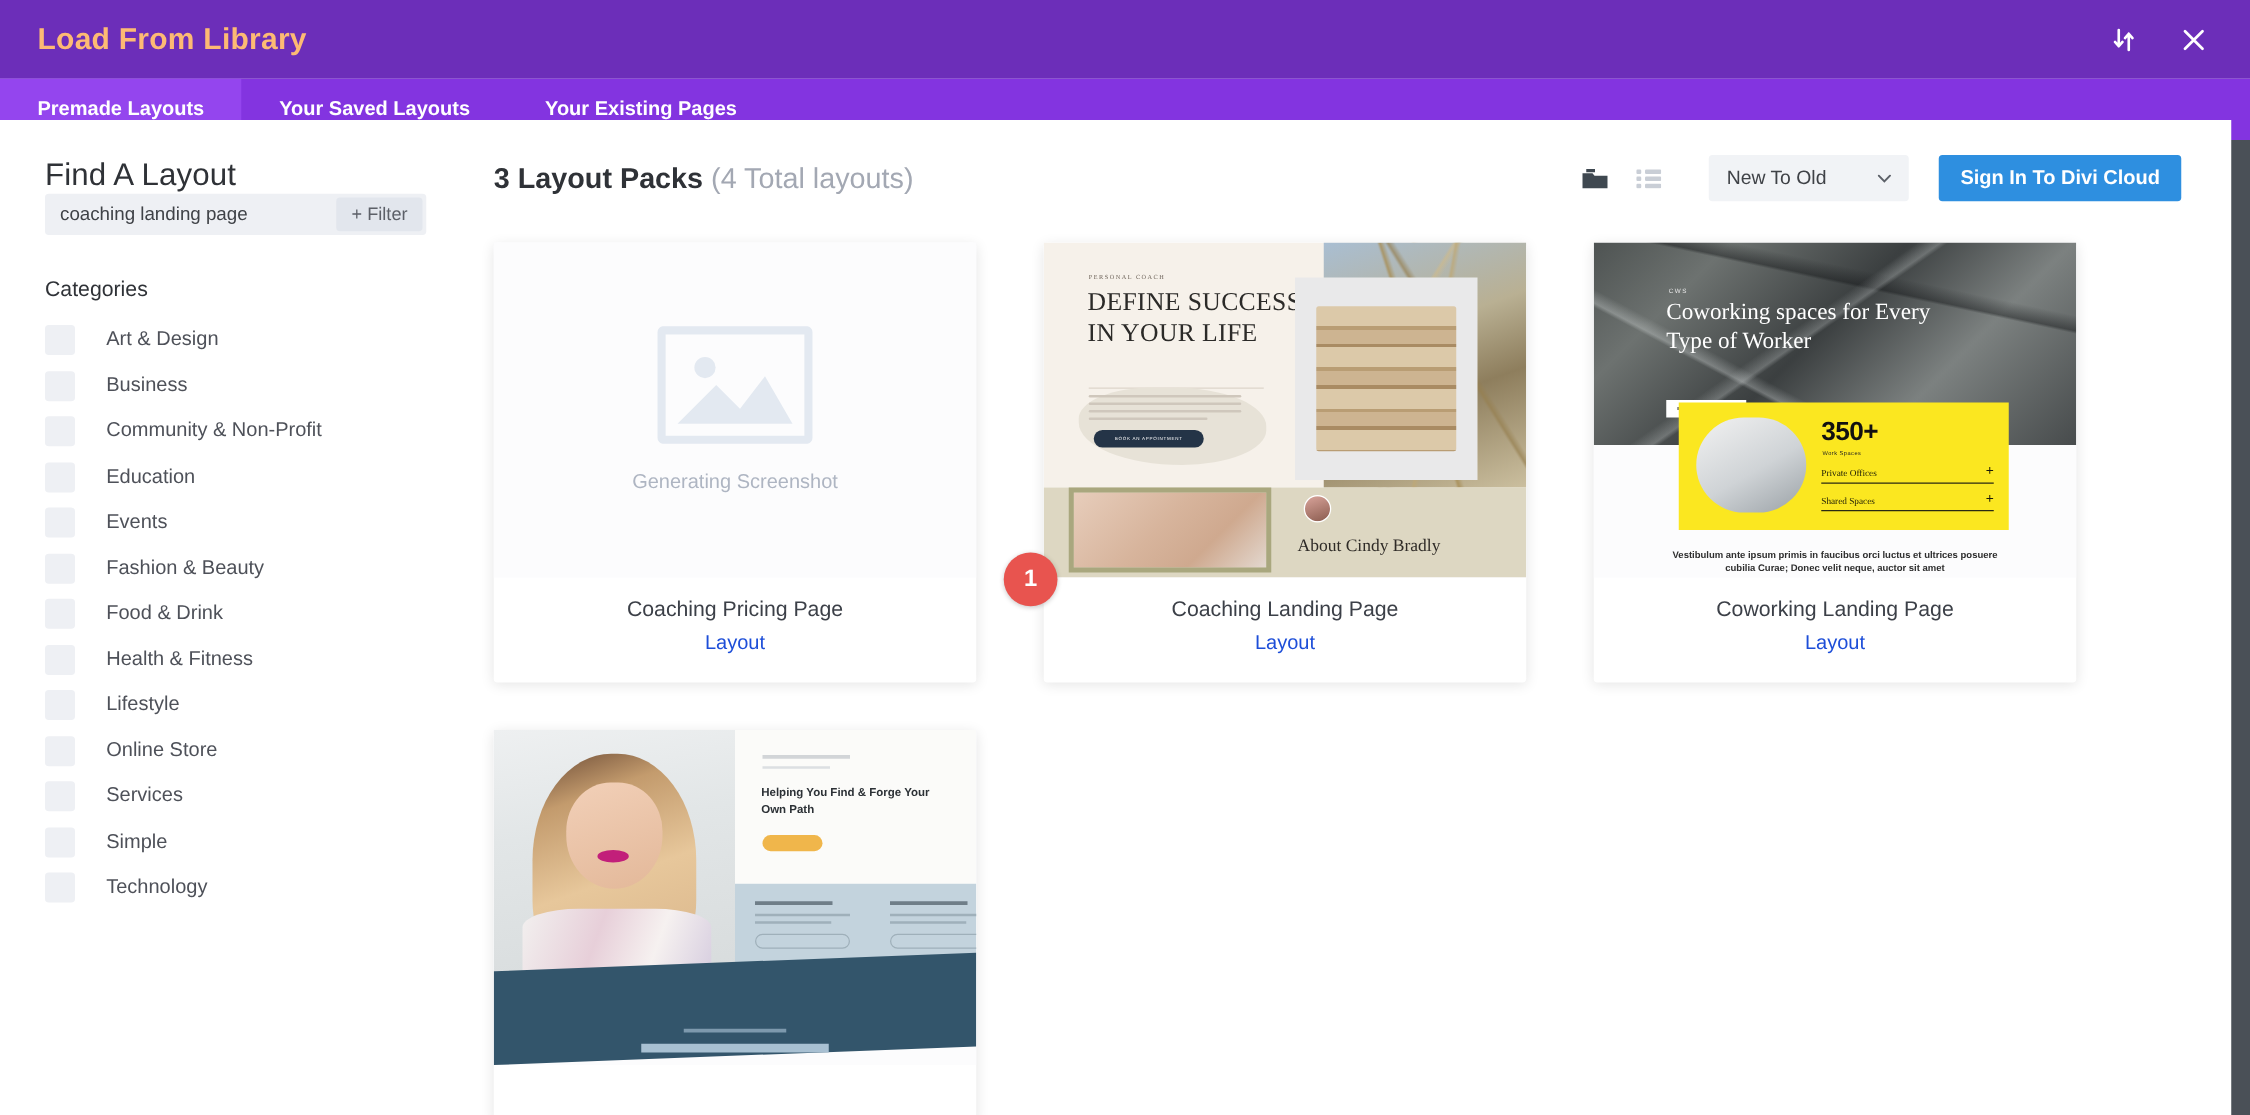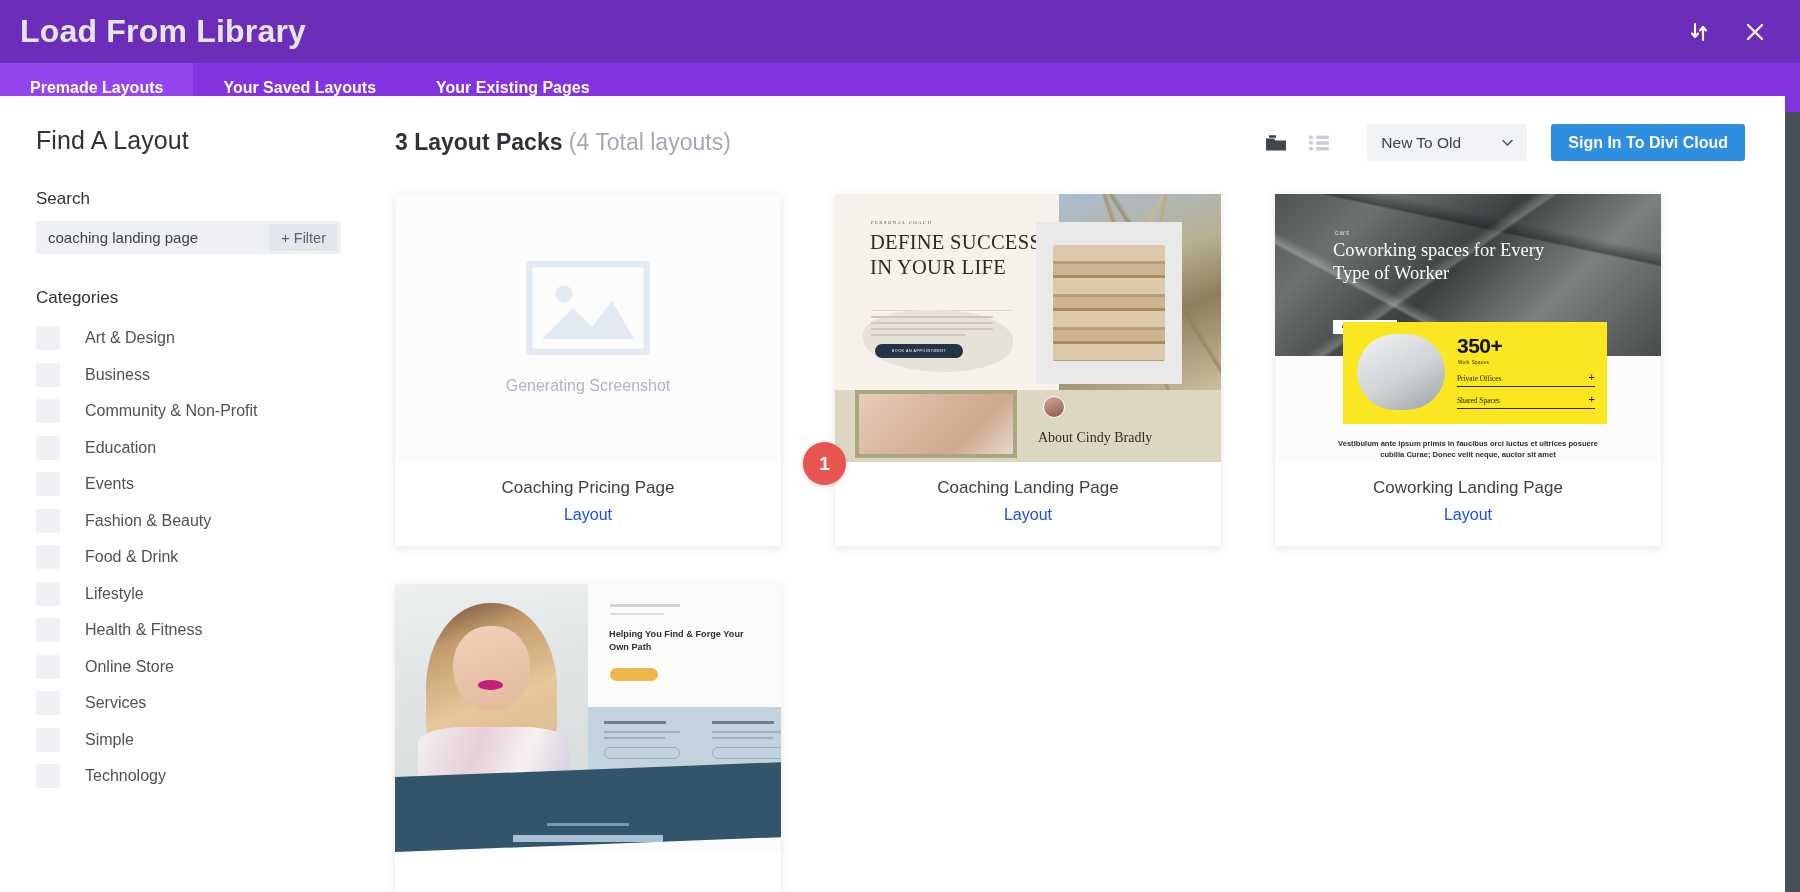--- a/index.html
+++ b/index.html
@@ -9,21 +9,21 @@
     background: #ffffff; overflow: hidden;
   }
   .app { position: relative; width: 1800px; height: 892px; background:#fff; overflow:hidden; }
 
   
   .titlebar {
     position:absolute; top:0; left:0; width:1800px; height:63px;
     background:#6c2eb9; display:flex; align-items:center;
   }
   .titlebar .title {
-    color:#e5e5e5; font-size:32px; font-weight:700; margin-left:20px; letter-spacing:.2px;
+    color:#fdba74; font-size:24px; font-weight:700; margin-left:30px; letter-spacing:.2px;
   }
   .titlebar .actions { margin-left:auto; display:flex; align-items:center; gap:30px; margin-right:32px; }
   .ticon { width:26px; height:26px; display:flex; align-items:center; justify-content:center; cursor:pointer; }
 
   
   .tabbar {
     position:absolute; top:63px; left:0; width:1800px; height:49px;
     background:#8334e0; display:flex; align-items:stretch;
   }
   .tab {
@@ -214,21 +214,20 @@
     <div class="tab active">Premade Layouts</div>
     <div class="tab">Your Saved Layouts</div>
     <div class="tab">Your Existing Pages</div>
   </div>
 
   <div class="body">
 
     <div class="sidebar">
       <h2>Find A Layout</h2>
 
-      <div class="lbl">Search</div>
       <div class="searchwrap">
         <input type="text" value="coaching landing page" style="">
         <div class="filterbtn">+ Filter</div>
       </div>
 
       <div class="lbl">Categories</div>
       <div class="catlist">
         <div class="catrow">
           <span class="cbox"></span>
           <span class="catlabel">Art &amp; Design</span>
@@ -252,25 +251,25 @@
         <div class="catrow">
           <span class="cbox"></span>
           <span class="catlabel">Fashion &amp; Beauty</span>
         </div>
         <div class="catrow">
           <span class="cbox"></span>
           <span class="catlabel">Food &amp; Drink</span>
         </div>
         <div class="catrow">
           <span class="cbox"></span>
+          <span class="catlabel">Health &amp; Fitness</span>
+        </div>
+        <div class="catrow">
+          <span class="cbox"></span>
           <span class="catlabel">Lifestyle</span>
-        </div>
-        <div class="catrow">
-          <span class="cbox"></span>
-          <span class="catlabel">Health &amp; Fitness</span>
         </div>
         <div class="catrow">
           <span class="cbox"></span>
           <span class="catlabel">Online Store</span>
         </div>
         <div class="catrow">
           <span class="cbox"></span>
           <span class="catlabel">Services</span>
         </div>
         <div class="catrow">

